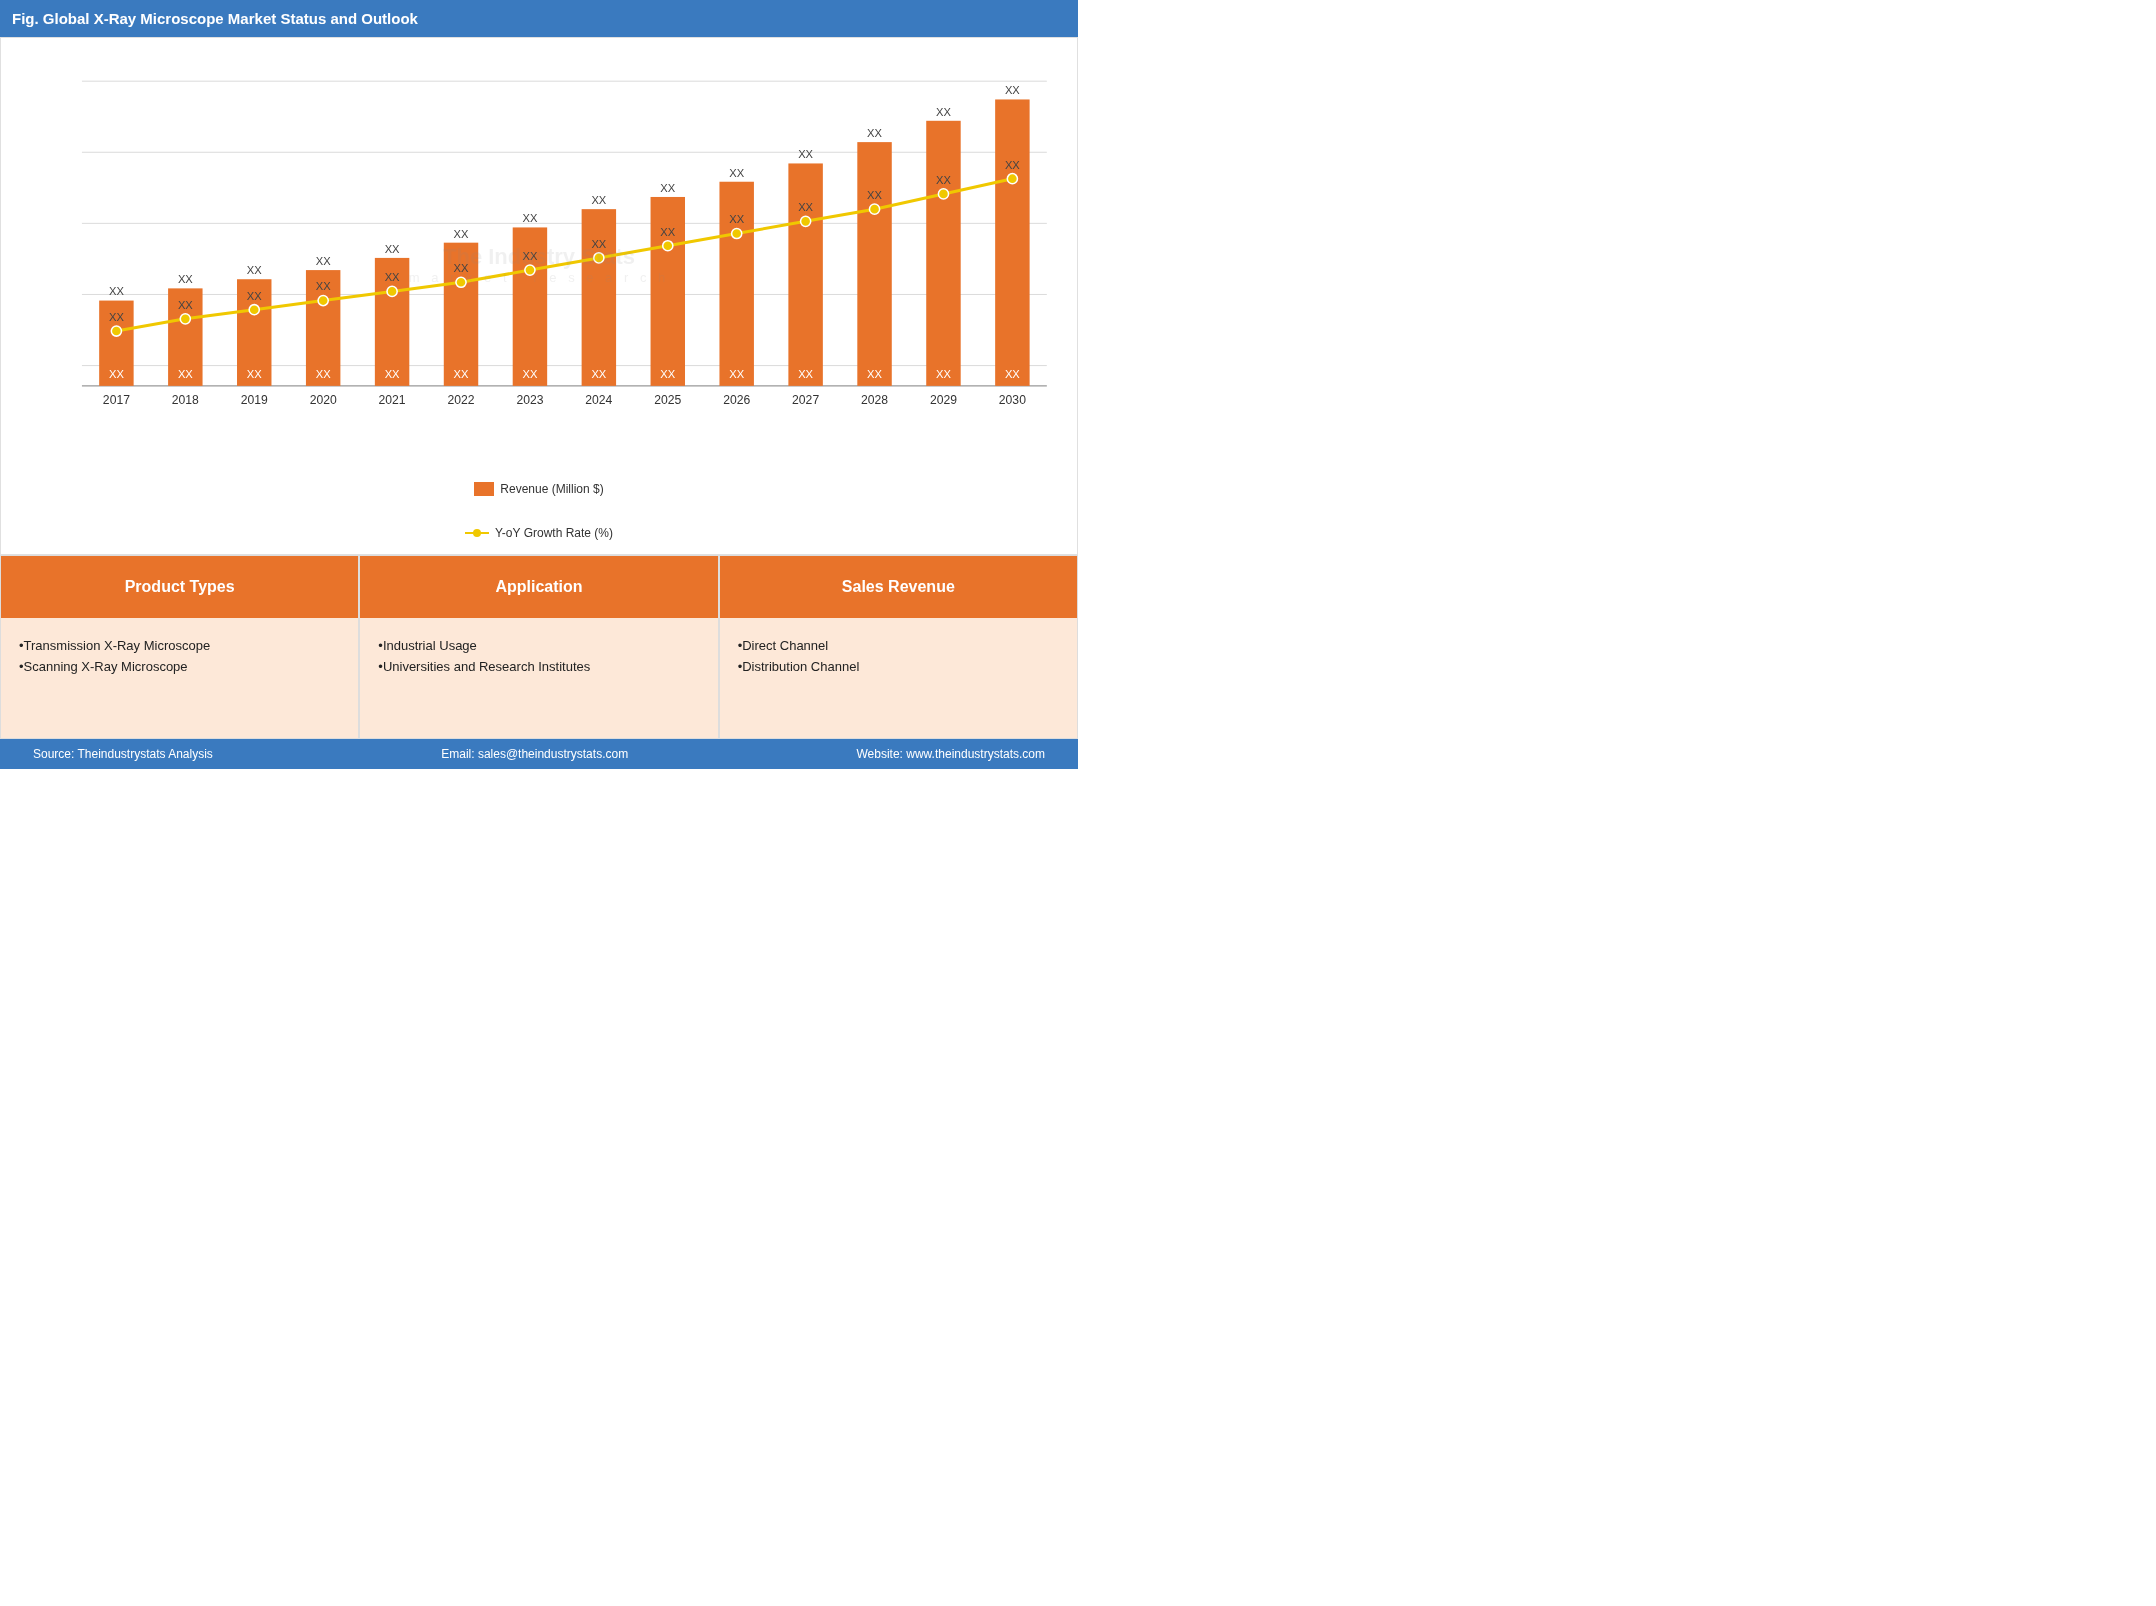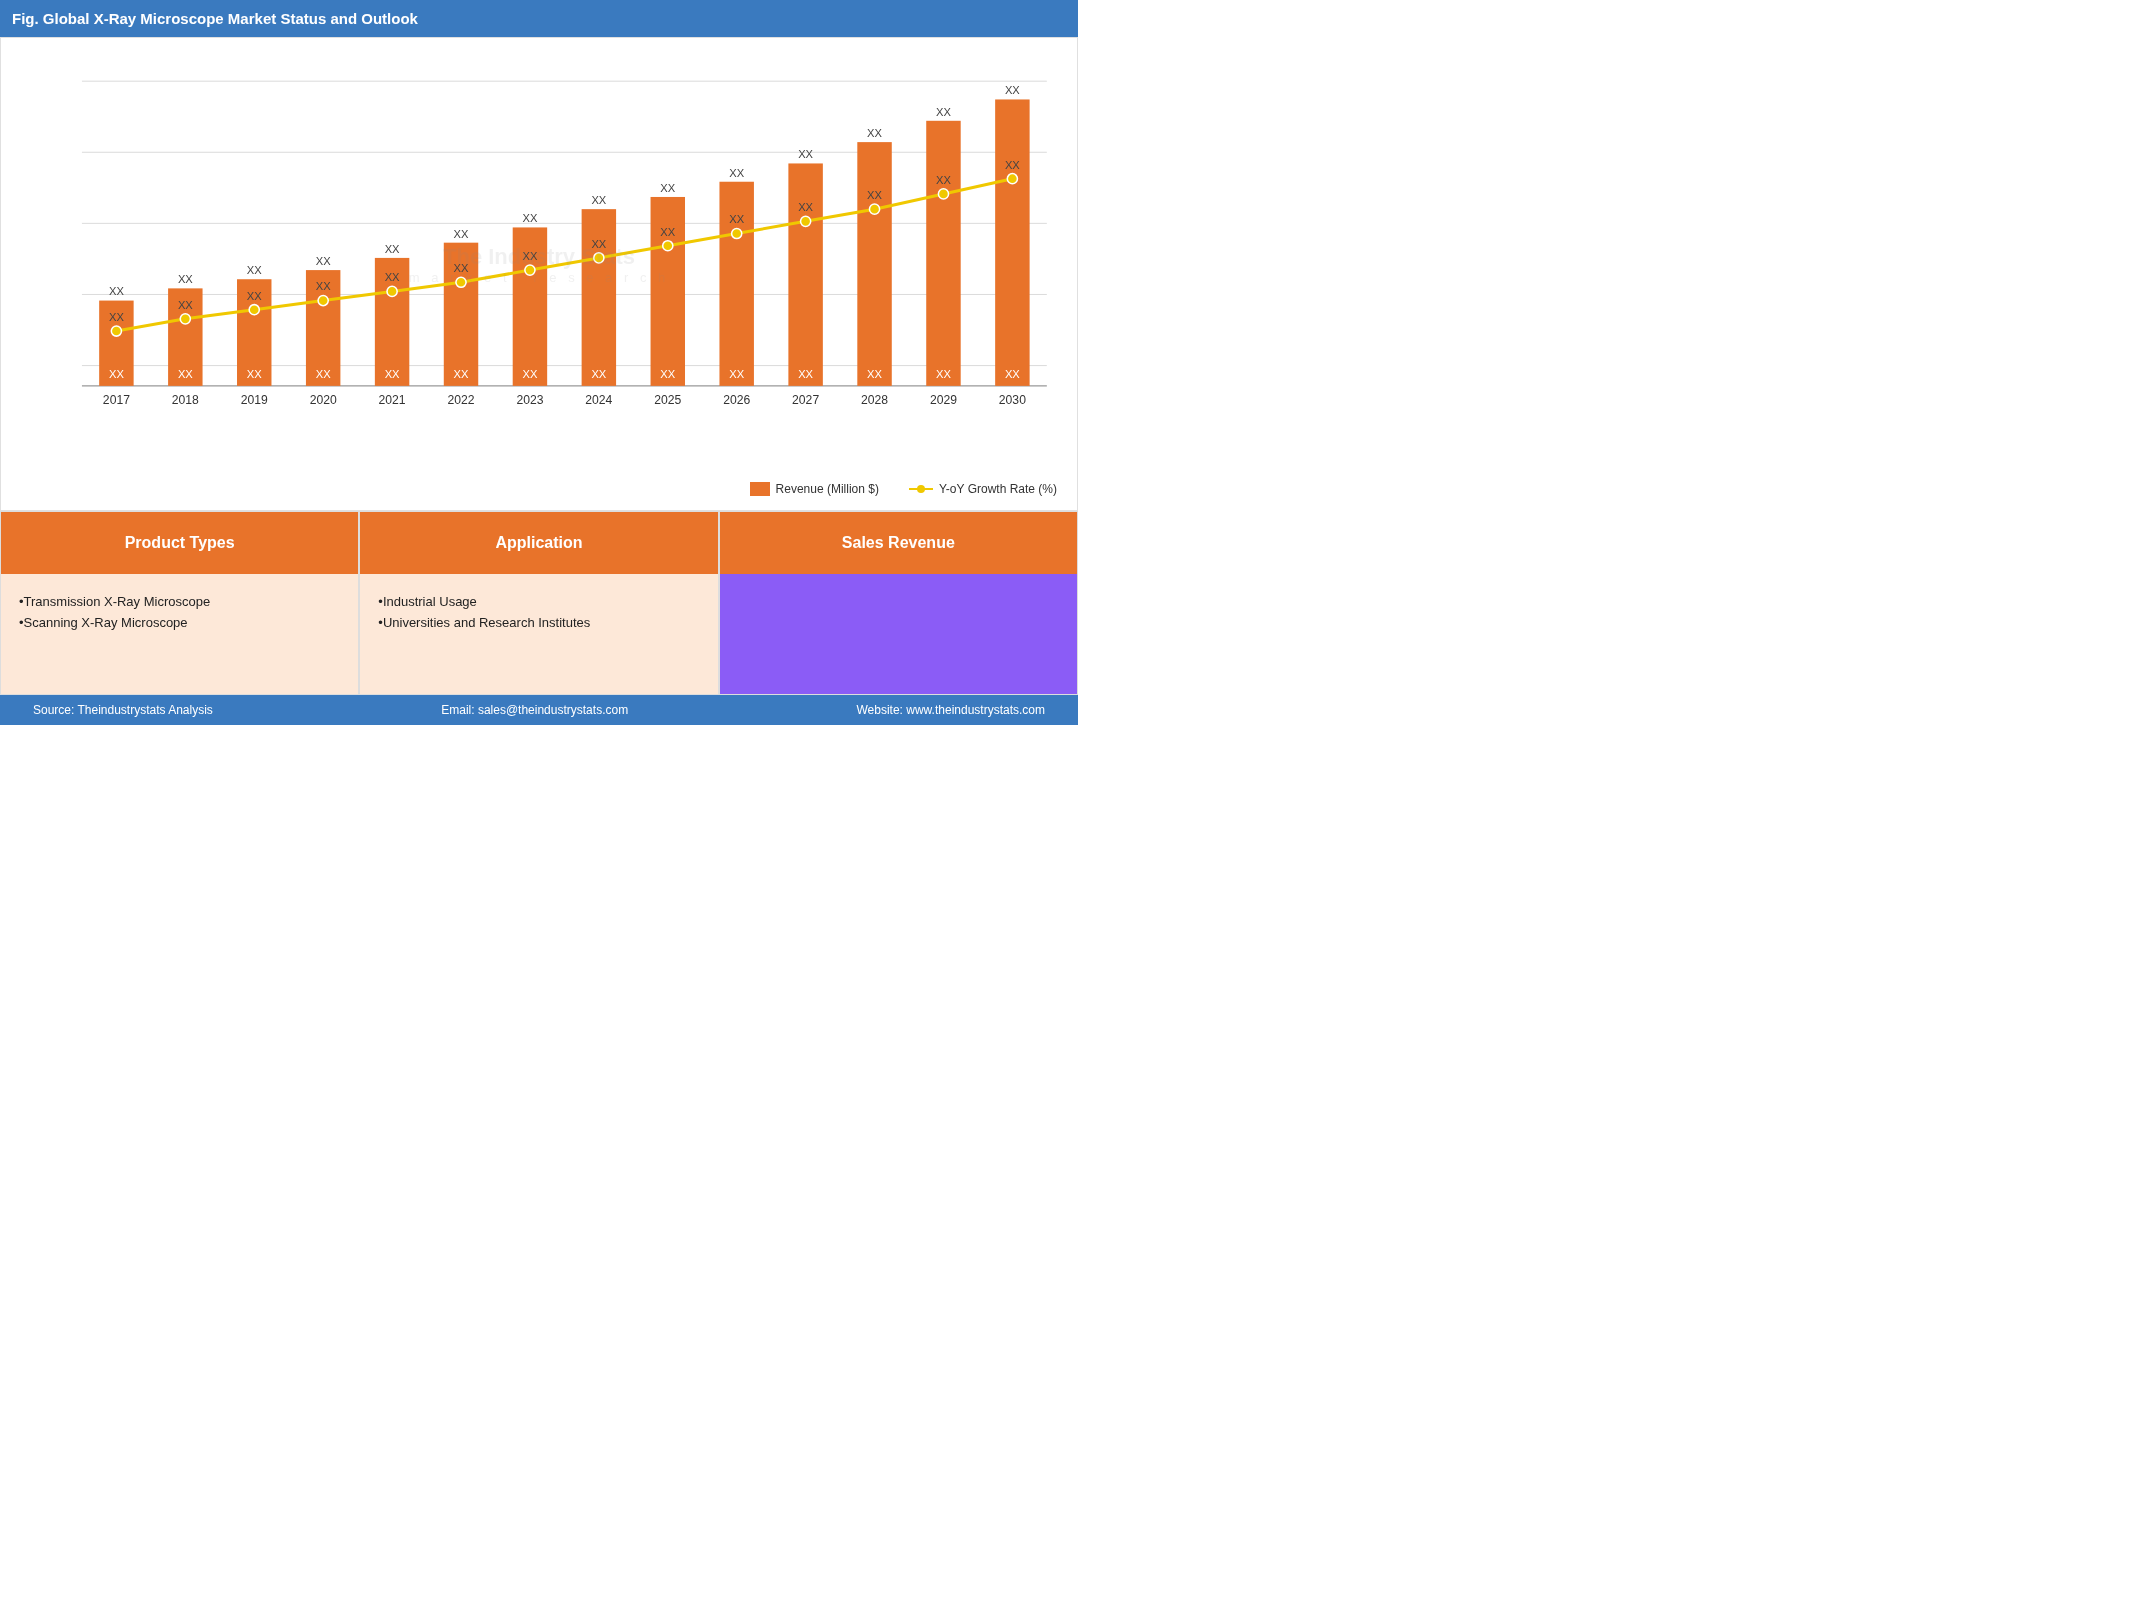--- a/index.html
+++ b/index.html
@@ -33,24 +33,25 @@
     }
 
     svg.chart-svg {
       width: 100%;
       height: 100%;
     }
 
     
     .legend {
       display: flex;
-      justify-content: flex-end;
+      justify-content: flex-start;
       align-items: center;
       gap: 30px;
       padding: 8px 0 4px 0;
+      flex-direction: column;
     }
     .legend-item {
       display: flex;
       align-items: center;
       gap: 6px;
       font-size: 12px;
       color: #333;
     }
     .legend-box {
       width: 20px;
@@ -268,20 +269,24 @@
     </div>
     <div class="category-box">
       <div class="category-header">Application</div>
       <div class="category-body">
         <p>•Industrial Usage</p>
         <p>•Universities and Research Institutes</p>
       </div>
     </div>
     <div class="category-box">
       <div class="category-header">Sales Revenue</div>
+      <div class="category-body">
+        <p>•Direct Channel</p>
+        <p>•Distribution Channel</p>
+      </div>
     </div>
   </div>
 
 <div class="footer">
   <span>Source: Theindustrystats Analysis</span>
   <span>Email: sales@theindustrystats.com</span>
   <span>Website: www.theindustrystats.com</span>
 </div>
 
 </body></html>

